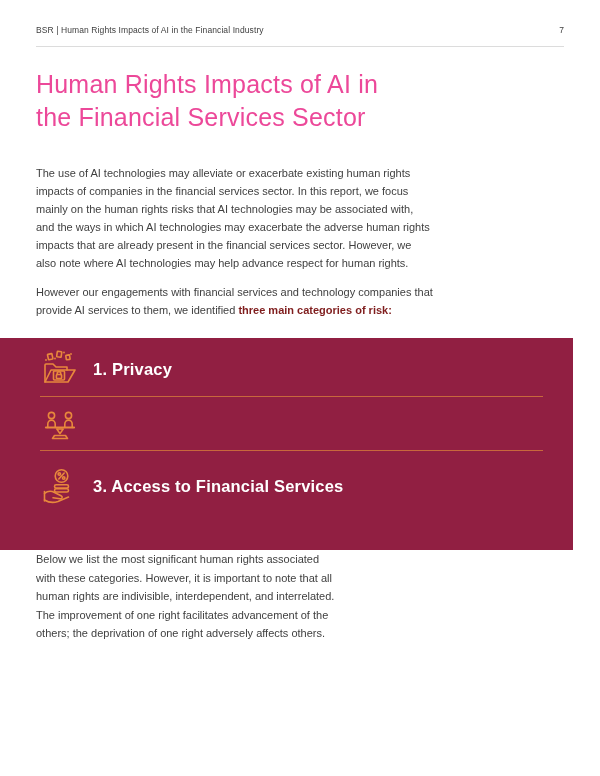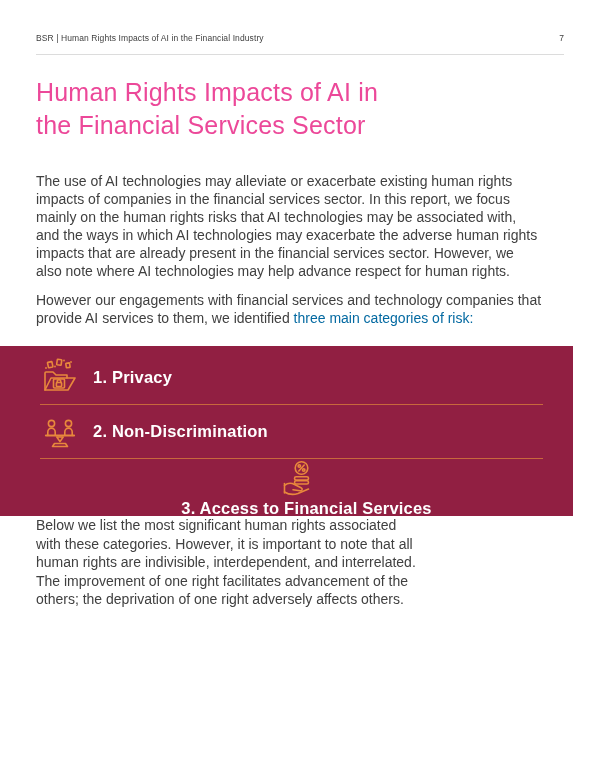--- a/index.html
+++ b/index.html
@@ -5,65 +5,65 @@
   html,body{margin:0;padding:0;background:#fff;}
   .page{
     position:relative;
     width:600px;height:776px;
     background:#ffffff;
     font-family:"Liberation Sans", sans-serif;
     color:#404040;
     overflow:hidden;
   }
   .page-header{
-    margin:8px 36px;
+    margin:0 36px;
     padding:25px 0 11px 0;
     border-bottom:1px solid #dcdcdc;
     display:flex;
     justify-content:space-between;
     align-items:flex-end;
     font-size:8.5px;
     letter-spacing:.1px;
     color:#3e3e3e;
   }
   .doc-title{
     margin:21px 36px 0 36px;
     font-size:25px;
     line-height:33px;
     font-weight:400;
     letter-spacing:.2px;
     color:#ec4899;
     white-space:pre-line;
   }
   .body-text{
     margin:0 36px;
-    font-size:14px;
+    font-size:11px;
     line-height:18px;
     color:#404040;
     white-space:pre-line;
   }
   .p1{margin-top:30px;}
   .p2{margin-top:11px;}
-  .p2 strong{font-weight:400;color:#0369a1;margin-top:43px;}
+  .p2 strong{font-weight:700;color:#7f1d1d;margin-top:43px;}
   .p3{line-height:18.5px;}
   .risk-box{
     margin-top:19px;
     width:573px;
-    height:170px;
+    height:212px;
     background:#911f42;
   }
   .risk-row{
     display:flex;
     align-items:center;
     padding-left:40px;
     box-sizing:border-box;
   }
   .row1{height:58px;padding-top:4px;}
   .row2{height:53px;}
-  .row3{height:71px;flex-direction:column;}
+  .row3{height:71px;}
   .risk-icon{
     width:40px;height:40px;
     flex:0 0 40px;
     margin-right:13px;
     display:inline-flex;
     align-items:center;
     justify-content:center;
   }
   .risk-icon svg{width:40px;height:40px;display:block;}
   .risk-label{
@@ -131,21 +131,20 @@
         <svg viewBox="0 0 40 40" fill="none" stroke="#e8883c" stroke-width="1.6" stroke-linecap="round" stroke-linejoin="round">
           <line x1="6" y1="23.5" x2="34" y2="23.5" stroke-width="2.2"></line>
           <circle cx="11.5" cy="11.5" r="3.1"></circle>
           <path d="M7.8 23.5 v-3.5 a3.7 3.9 0 0 1 7.4 0 v3.5"></path>
           <circle cx="28.5" cy="11.5" r="3.1"></circle>
           <path d="M24.8 23.5 v-3.5 a3.7 3.9 0 0 1 7.4 0 v3.5"></path>
           <path d="M16.8 25 h6.4 L20 29.6 Z"></path>
           <path d="M14.5 31.5 h11 l2 3 h-15 Z"></path>
         </svg>
       </span>
-      <span class="risk-label">2. Non-Discrimination</span>
     </div>
 
     <div class="risk-divider"></div>
 
     <div class="risk-row row3">
       <span class="risk-icon">
         <svg viewBox="0 0 40 40" fill="none" stroke="#e8883c" stroke-width="1.6" stroke-linecap="round" stroke-linejoin="round">
           <circle cx="21.5" cy="9" r="6.3"></circle>
           <circle cx="19.3" cy="7" r="1.2"></circle>
           <circle cx="23.7" cy="11" r="1.2"></circle>

